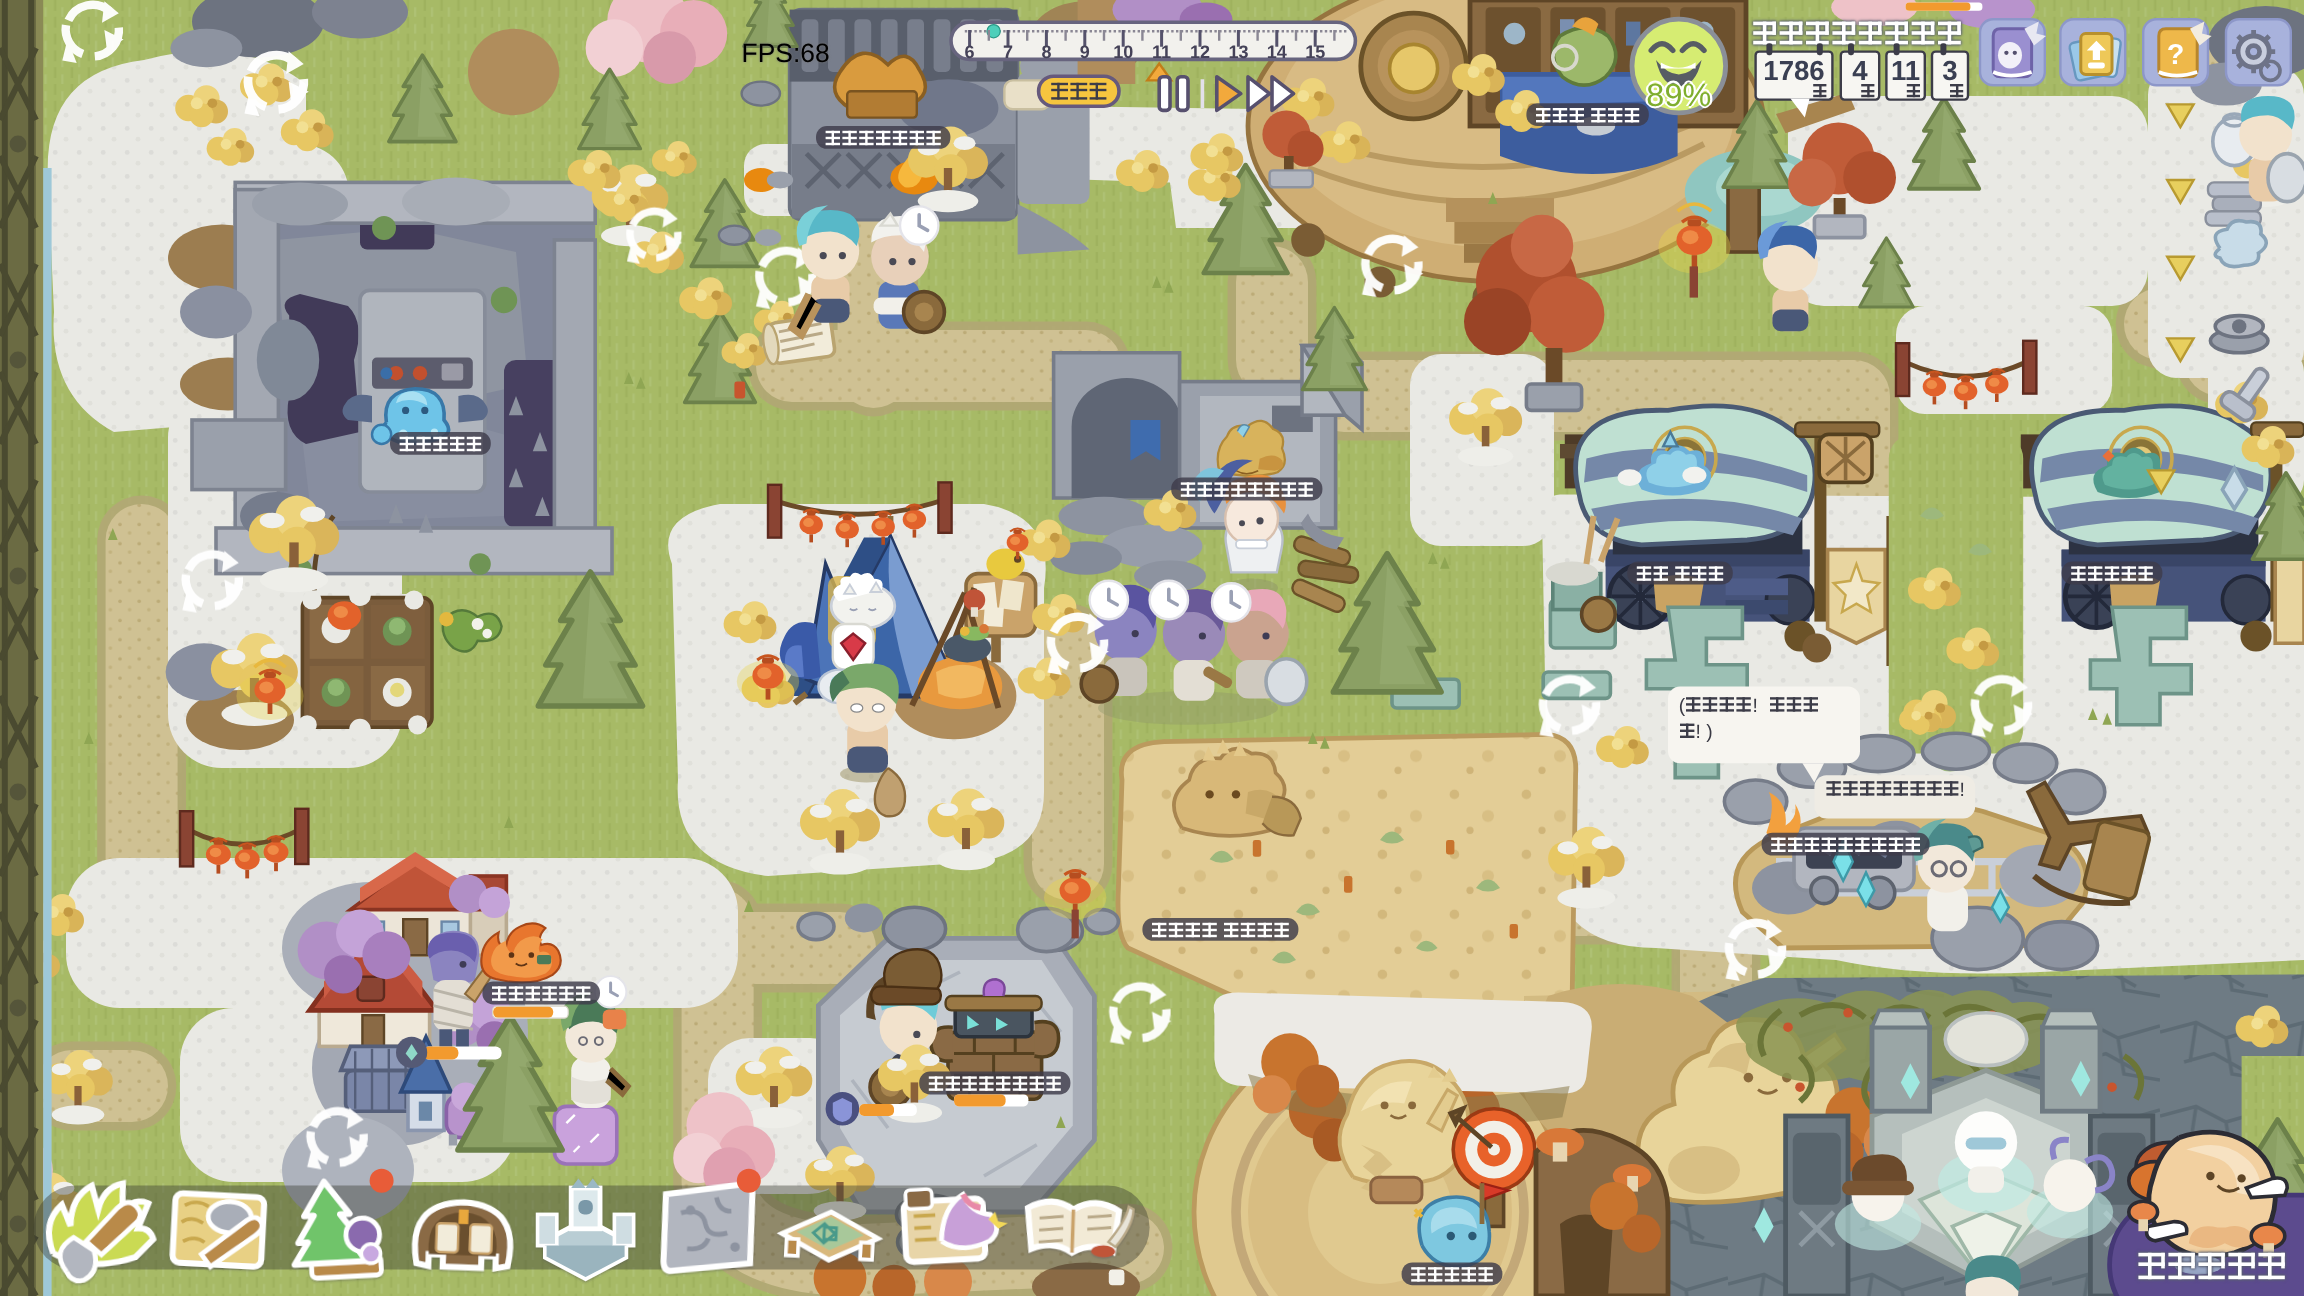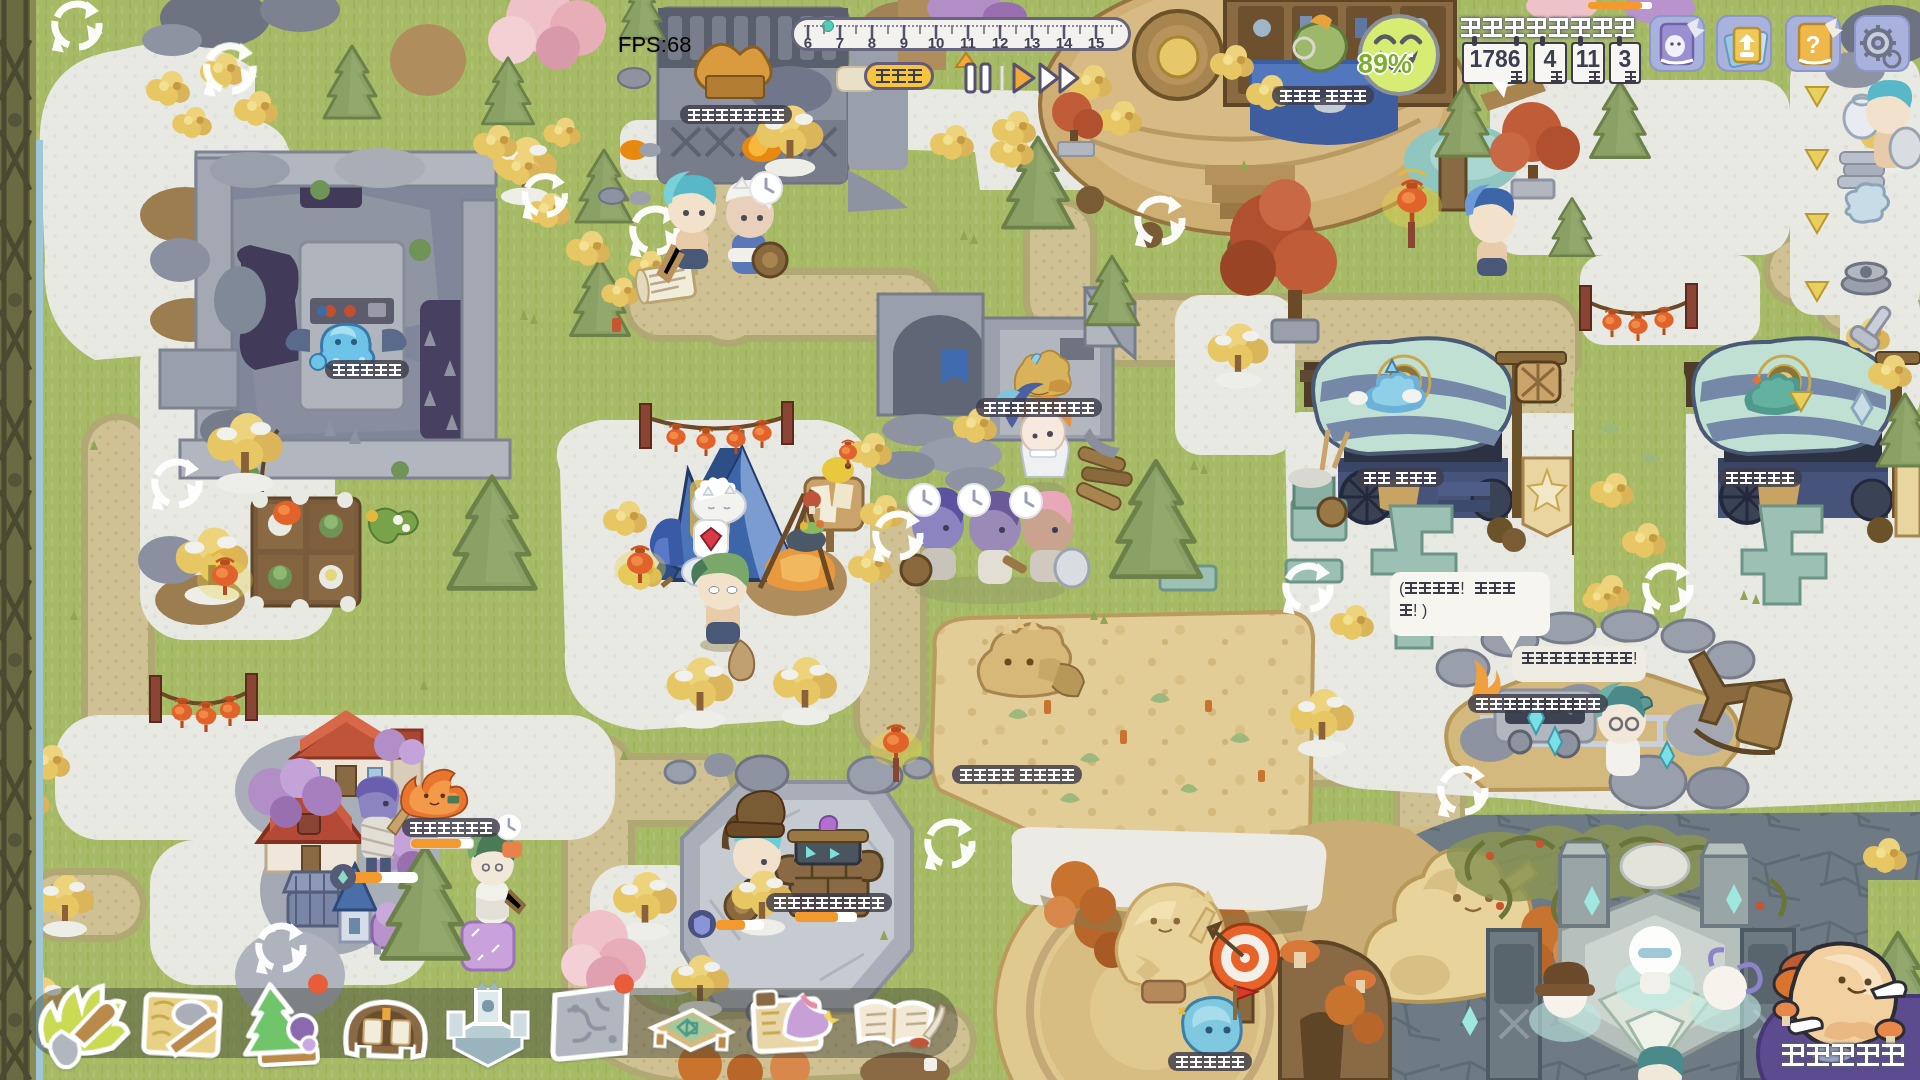--- a/index.html
+++ b/index.html
@@ -1200,21 +1200,21 @@
 <path d="M82 4 L100 18 L82 32 Z" fill="#fff" stroke="#57506e" stroke-width="3" stroke-linejoin="round"></path>
 <path d="M102 4 L120 18 L102 32 Z" fill="#fff" stroke="#57506e" stroke-width="3" stroke-linejoin="round"></path>
 </svg>
 
 <div class="abs" style="left:1358px;top:14px;width:82px;height:82px;background:#d6ec72;border:4px solid #8a8f98;border-radius:50%;box-sizing:border-box;"></div>
 <svg class="abs" style="left:1358px;top:14px;" width="82" height="82" viewBox="0 0 82 82">
 <path d="M18 28 q9 -11 18 0 M44 28 q9 -11 18 0" stroke="#575c64" stroke-width="4.5" fill="none" stroke-linecap="round"></path>
 <path d="M22 36 q19 24 38 0 q-5 22 -19 22 q-14 0 -19 -22" fill="#575c64"></path>
 <path d="M26 38 q15 9 29 0 l0 5 l-29 0 Z" fill="#fff"></path>
 </svg>
-<div class="abs" style="left:1358px;top:49px;width:82px;font-size:27px;font-weight:bold;color:#7fae2e;text-shadow:-2px 0 #fff,2px 0 #fff,0 -2px #fff,0 2px #fff;">89%</div>
+<div class="abs" style="left:1358px;top:64px;width:82px;text-align:center;font-size:27px;font-weight:normal;color:#7fae2e;text-shadow:-2px 0 #fff,2px 0 #fff,0 -2px #fff,0 2px #fff;">89%</div>
 
 <div class="abs" style="left:1459px;top:18px;">
 <span class="g b"></span><span class="g b"></span><span class="g b"></span><span class="g b"></span><span class="g b"></span><span class="g b"></span><span class="g b"></span><span class="g b"></span>
 </div>
 
 <div class="abs" style="left:1462px;top:40px;width:182px;height:46px;">
 <div class="abs" style="left:0;top:2px;width:66px;height:42px;background:#f7f6f2;border:2.5px solid #3c3c48;border-radius:4px;box-sizing:border-box;text-align:center;font-size:23px;font-weight:bold;color:#3a3f52;line-height:30px;">1786</div>
 <div class="abs" style="left:71px;top:2px;width:34px;height:42px;background:#f7f6f2;border:2.5px solid #3c3c48;border-radius:4px;box-sizing:border-box;text-align:center;font-size:23px;font-weight:bold;color:#3a3f52;line-height:30px;">4</div>
 <div class="abs" style="left:109px;top:2px;width:34px;height:42px;background:#f7f6f2;border:2.5px solid #3c3c48;border-radius:4px;box-sizing:border-box;text-align:center;font-size:23px;font-weight:bold;color:#3a3f52;line-height:30px;">11</div>
 <div class="abs" style="left:147px;top:2px;width:32px;height:42px;background:#f7f6f2;border:2.5px solid #3c3c48;border-radius:4px;box-sizing:border-box;text-align:center;font-size:23px;font-weight:bold;color:#3a3f52;line-height:30px;">3</div>

